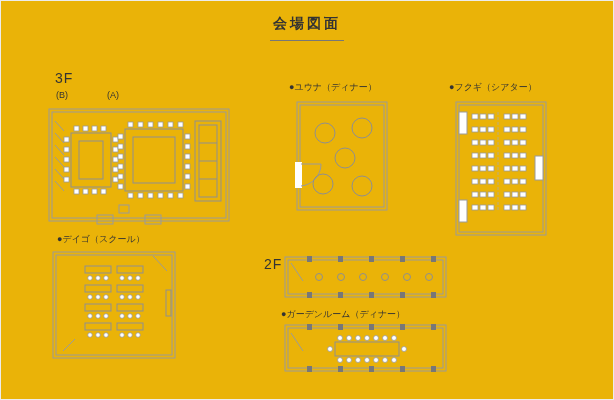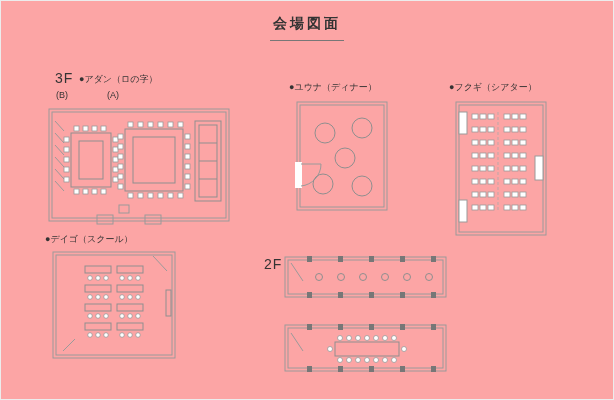--- a/index.html
+++ b/index.html
@@ -2,21 +2,21 @@
 <html><head>
 <meta charset="utf-8">
 <style>
   * { margin: 0; padding: 0; box-sizing: border-box; }
   html, body { background: #fff; }
   body { font-family: "Liberation Sans", sans-serif; color: #333; }
   .stage {
     position: relative;
     width: 614px;
     height: 400px;
-    background: #fca5a5;
+    background: #eab308;
     border: 1px solid #ececec;
     overflow: hidden;
   }
   .title {
     position: absolute;
     top: 14px;
     left: 50%;
     transform: translateX(-50%);
     font-size: 14px;
     font-weight: bold;
@@ -56,21 +56,20 @@
 </style>
 </head>
 <body>
 
 <div class="stage">
 
   <div class="title">会場図面</div>
 
   <div class="floor-label" style="left:54px; top:69px;">3F</div>
 
-  <div class="room-label" style="left:78px; top:72px;">●アダン（ロの字）</div>
   <div class="sub-label" style="left:55px; top:89px;">(B)</div>
   <div class="sub-label" style="left:106px; top:89px;">(A)</div>
   <div class="plan" style="left:46px; top:102px;">
     <svg width="184" height="125" viewBox="0 0 184 125" fill="none">
       <defs>
         <rect id="ad-chair" width="5" height="5" fill="#ffffff" stroke="#999999" stroke-width="0.8"></rect>
       </defs>
       <g stroke="#9a9a9a" stroke-width="1">
         <rect x="2" y="6" width="180" height="112"></rect>
         <rect x="5" y="9" width="174" height="106"></rect>
@@ -221,21 +220,21 @@
         <use href="#fk-seat" x="18" y="105"></use>
           <use href="#fk-seat" x="26" y="105"></use>
           <use href="#fk-seat" x="34" y="105"></use>
           <use href="#fk-seat" x="50" y="105"></use>
           <use href="#fk-seat" x="58" y="105"></use>
           <use href="#fk-seat" x="66" y="105"></use>
       </g>
     </svg>
   </div>
 
-  <div class="room-label" style="left:44px; top:232px;">●デイゴ（スクール）</div>
+  <div class="room-label" style="left:56px; top:232px;">●デイゴ（スクール）</div>
   <div class="plan" style="left:50px; top:245px;">
     <svg width="126" height="116" viewBox="0 0 126 116" fill="none">
       <defs>
         <circle id="dg-chair" r="2.3" fill="#ffffff" stroke="#999999" stroke-width="0.8"></circle>
       </defs>
       <g stroke="#9a9a9a" stroke-width="1">
         <rect x="2" y="6" width="122" height="106"></rect>
         <rect x="5" y="9" width="116" height="100"></rect>
         <line x1="102" y1="10" x2="116" y2="25"></line>
         <line x1="12" y1="105" x2="24" y2="93"></line>
@@ -305,20 +304,21 @@
         <circle cx="36" cy="26" r="3.5"></circle>
           <circle cx="58" cy="26" r="3.5"></circle>
           <circle cx="80" cy="26" r="3.5"></circle>
           <circle cx="102" cy="26" r="3.5"></circle>
           <circle cx="124" cy="26" r="3.5"></circle>
           <circle cx="146" cy="26" r="3.5"></circle>
       </g>
     </svg>
   </div>
 
+  <div class="room-label" style="left:280px; top:307px;">●ガーデンルーム（ディナー）</div>
   <div class="plan" style="left:282px; top:318px;">
     <svg width="165" height="58" viewBox="0 0 165 58" fill="none">
       <defs>
         <circle id="gd-chair" r="2.5" fill="#ffffff" stroke="#999999" stroke-width="0.8"></circle>
       </defs>
       <g stroke="#9a9a9a" stroke-width="1">
         <rect x="2" y="6" width="161" height="46"></rect>
         <rect x="5" y="9" width="155" height="40"></rect>
       </g>
       <g fill="#777777">

